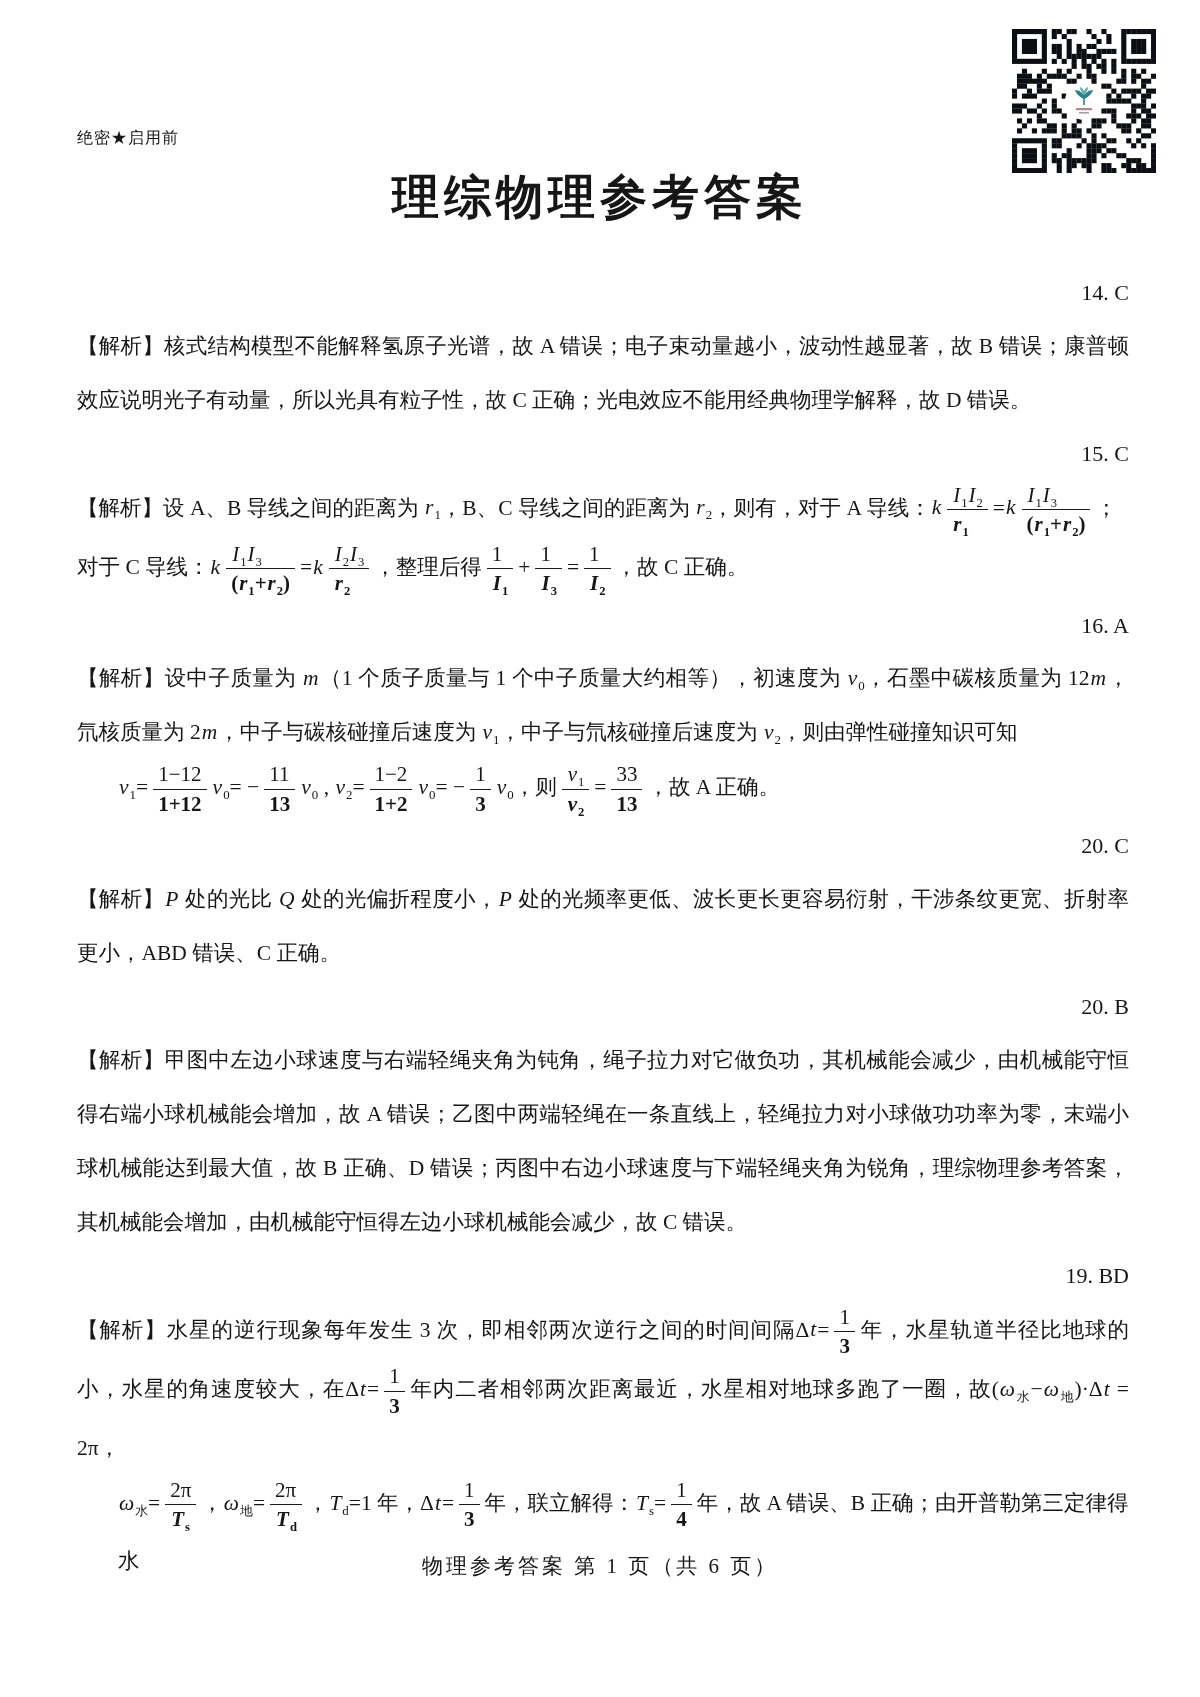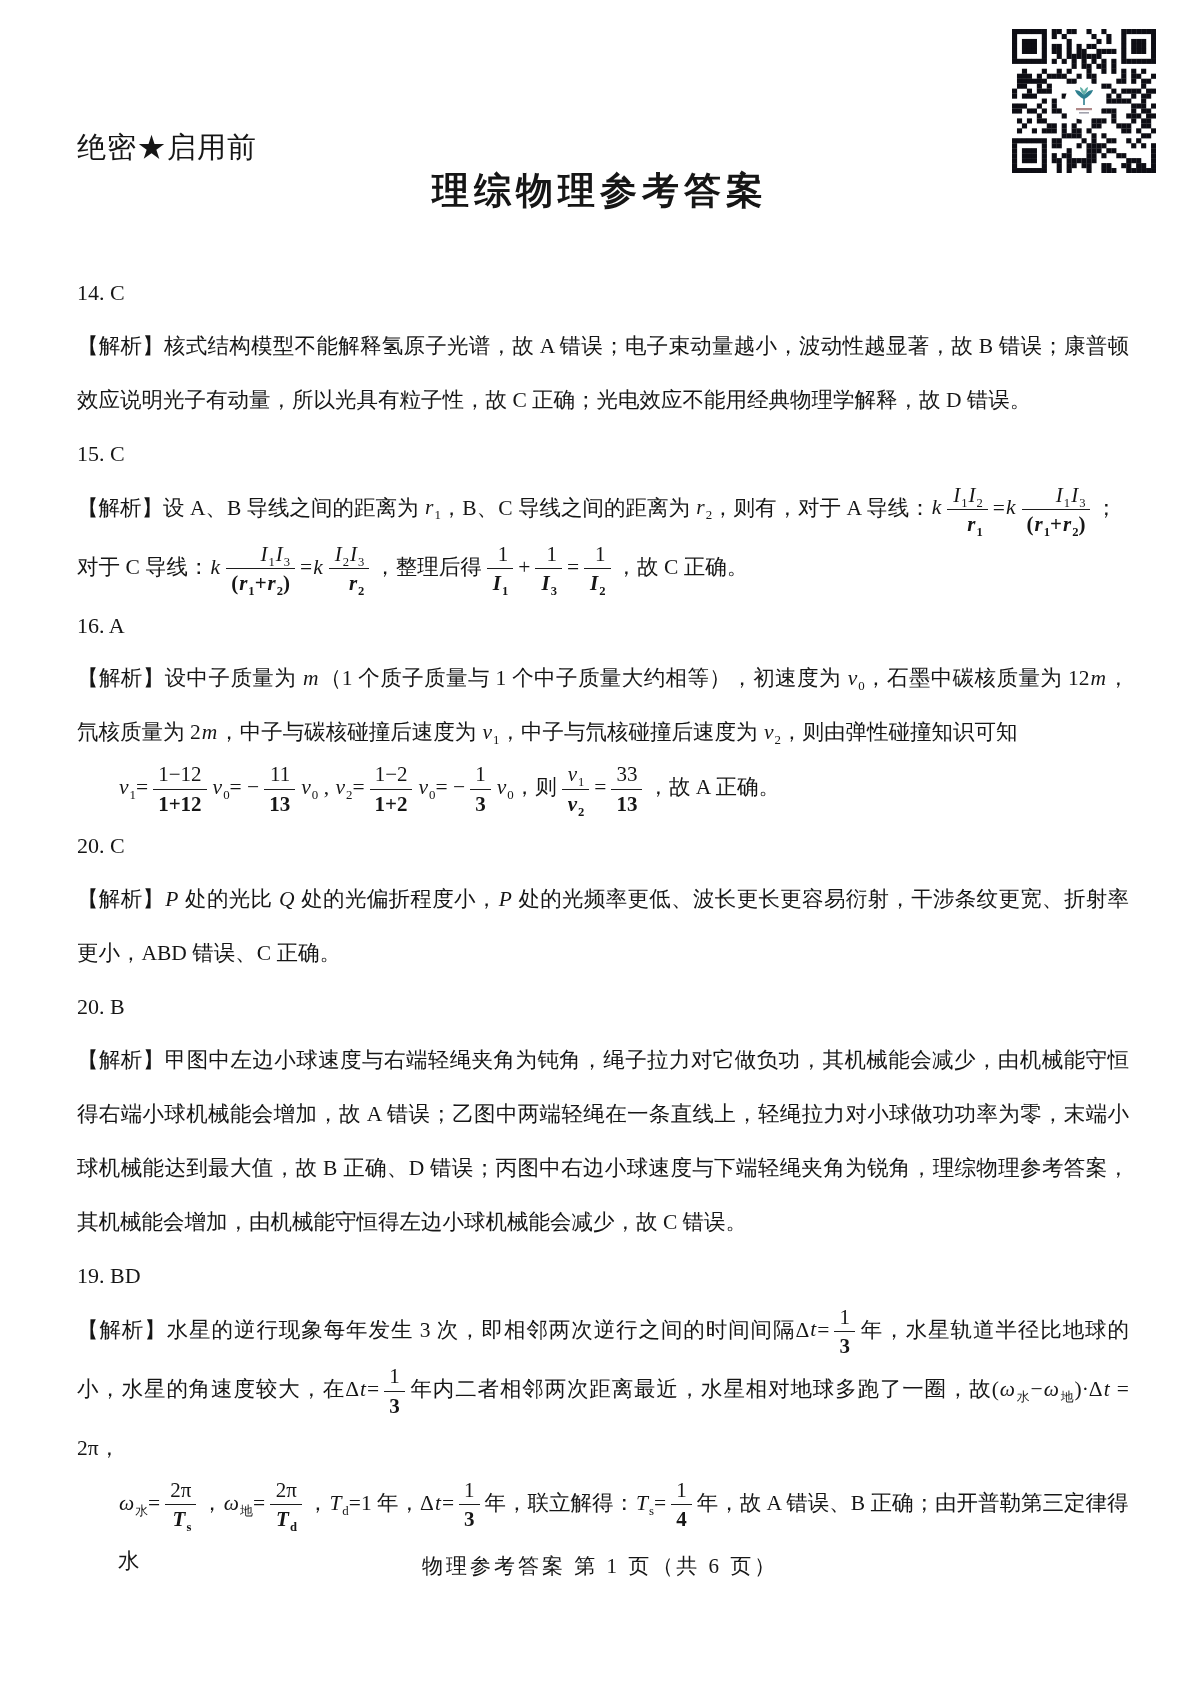--- a/index.html
+++ b/index.html
@@ -4,46 +4,46 @@
 <style>
   * { margin:0; padding:0; box-sizing:border-box; }
   html,body { background:#e8e8e8; }
   body { font-family:"Liberation Serif","DejaVu Serif",serif; }
   .page {
     position:relative; width:1200px; height:1697px; margin:0 auto;
     background:#ffffff; color:#161616; overflow:hidden;
   }
   .classified {
     position:absolute; left:77px; top:128px;
-    font-size:29px; letter-spacing:1px;
+    font-size:16px; letter-spacing:1px;
   }
   .title {
     position:absolute; left:0; right:0; top:166px;
-    text-align:center; font-size:37px; font-weight:bold; letter-spacing:5px;
+    text-align:center; font-size:47px; font-weight:bold; letter-spacing:5px;
   }
   .qr {
     position:absolute; right:44px; top:29px; width:144px; height:144px;
   }
   .qr svg { display:block; width:144px; height:144px; }
   .content {
     position:absolute; left:77px; top:266px; width:1052px;
   }
   .answer { margin-bottom:2px; }
   .answer-number {
-    font-size:22px; line-height:2.3; margin-top:2px;
+    font-size:22px; line-height:2.3; margin-top:2px;text-align:right;
   }
   .para {
     font-size:21.5px; line-height:2.52; text-align:justify;
     text-justify:inter-ideograph;
   }
   .para.formula-lead { text-align:left;margin-left:41px; }
   i.mv { font-style:italic; font-family:"Liberation Serif",serif; padding:0 1px; }
   .msub sub { font-size:0.6em; line-height:0; }
   .frac {
-    display:inline-block; vertical-align:middle; text-align:right;
+    display:inline-block; vertical-align:middle; text-align:left;
     margin:2px 5px; line-height:1.25; font-size:21px;
   }
   .frac .num { display:block; padding:0 5px 1px; border-bottom:1.6px solid #1c1c1c; }
   .frac .den { display:block; padding:1px 5px 0;font-weight:bold; }
   .footer {
     position:absolute; left:0; right:0; top:1552px;
     text-align:center; font-size:21px; letter-spacing:3px;font-family:Liberation Serif, serif;
   }
 </style>
 </head>

